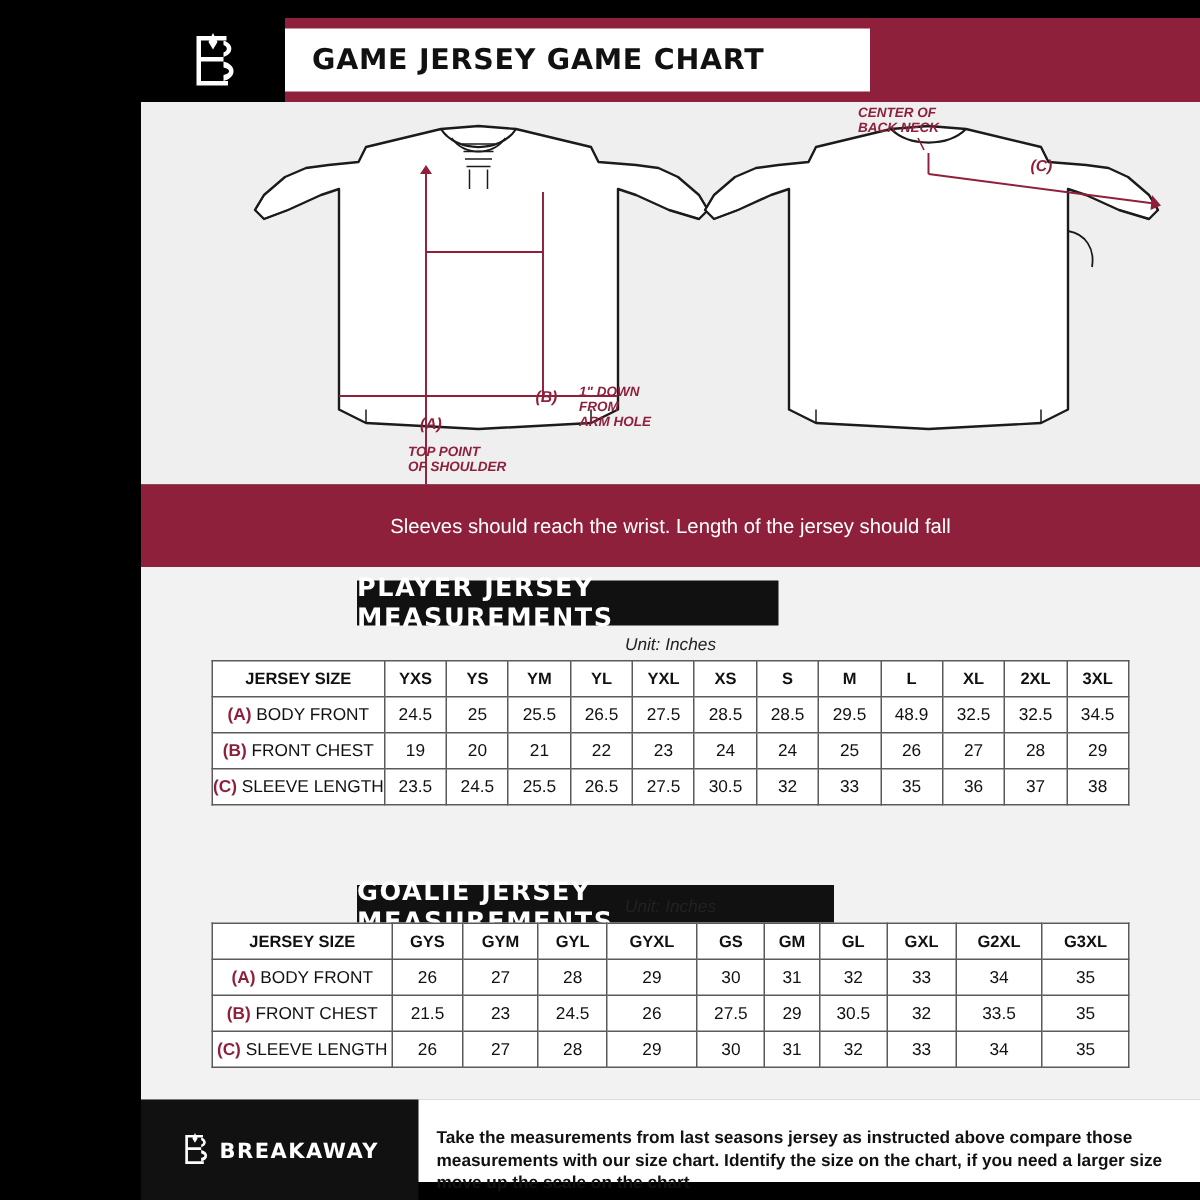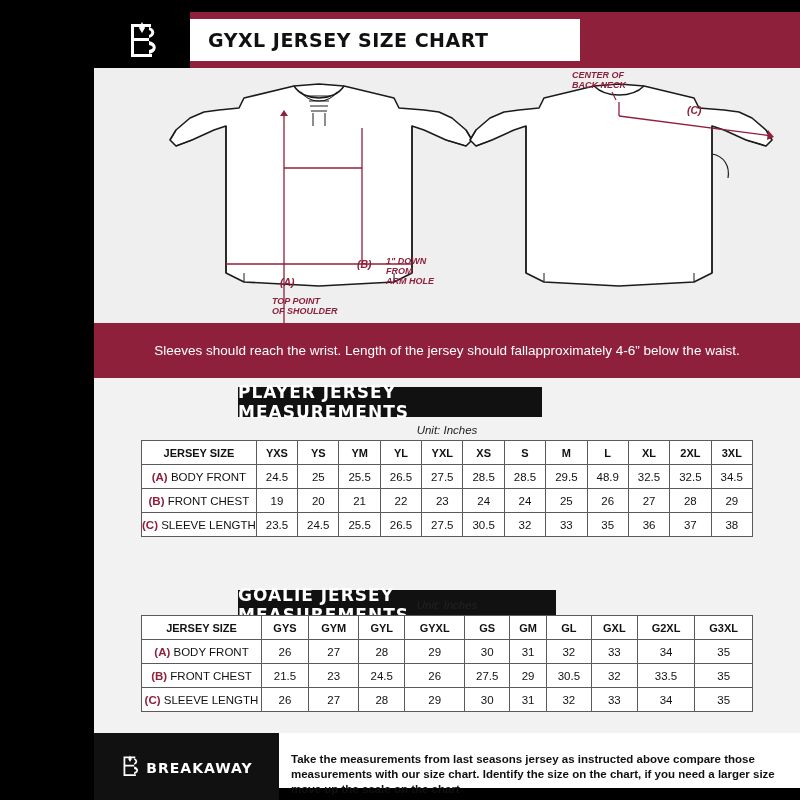--- a/index.html
+++ b/index.html
@@ -167,21 +167,21 @@
       <div class="logo-mark">
         <svg width="34" height="38" viewBox="0 0 34 38">
           <path d="M6 3 L26 3 L26 6 L9 6 L9 17 L24 17 L24 20 L9 20 L9 33 L27 33 L27 36 L6 36 Z" fill="#fff"></path>
           <path d="M17 1 L20 7 L17 12 L14 7 Z" fill="#fff"></path>
           <path d="M24 6 C31 8 31 15 24 17 L24 14 C27 13 27 10 24 9 Z" fill="#fff"></path>
           <path d="M24 20 C33 22 33 31 24 33 L24 29 C29 28 29 25 24 24 Z" fill="#fff"></path>
         </svg>
       </div>
     </div>
     <div class="title-box">
-      <span>GYXL JERSEY SIZE CHART</span>
+      <span>GAME JERSEY GAME CHART</span>
     </div>
   </div>
 
   <div class="diagram">
     <svg width="706" height="255" viewBox="0 0 706 255">
 
       <g>
 
         <path d="M145 40 L150 30 L200 18 L225 16 L250 18 L300 30 L305 40
                  L330 42 L345 44 L358 50 L372 62 L378 72 L372 78 L352 72
@@ -241,27 +241,26 @@
         <text class="diag-label" x="293" y="46" font-size="10.5">(C)</text>
         <text class="diag-label" x="178" y="10" font-size="9">CENTER OF</text>
         <text class="diag-label" x="178" y="20" font-size="9">BACK NECK</text>
         <path d="M218 24 L222 32" stroke="#8f203c" stroke-width="1.1" fill="none"></path>
       </g>
     </svg>
   </div>
 
   <div class="notebar">
     <div>Sleeves should reach the wrist. Length of the jersey should fall</div>
-    <div>approximately 4-6” below the waist.</div>
   </div>
 
   <div class="body-area">
     <div class="white-inner"></div>
 
-    <div class="section-title" style="left:144px; top:9px; width:304px; height:30px;">PLAYER JERSEY MEASUREMENTS</div>
+    <div class="section-title" style="left:144px; top:9px; width:281px; height:30px;">PLAYER JERSEY MEASUREMENTS</div>
     <div class="unit-line" style="left:0; top:46px;">Unit: Inches</div>
 
     <table class="size-table" id="player-table" style="left:47px; top:62px; width:612px;">
       <tbody>
           <tr>
             <th style="width: 100px; text-align: center;">JERSEY SIZE</th>
             <th class="sizehdr">YXS</th>
             <th class="sizehdr">YS</th>
             <th class="sizehdr">YM</th>
             <th class="sizehdr">YL</th>

